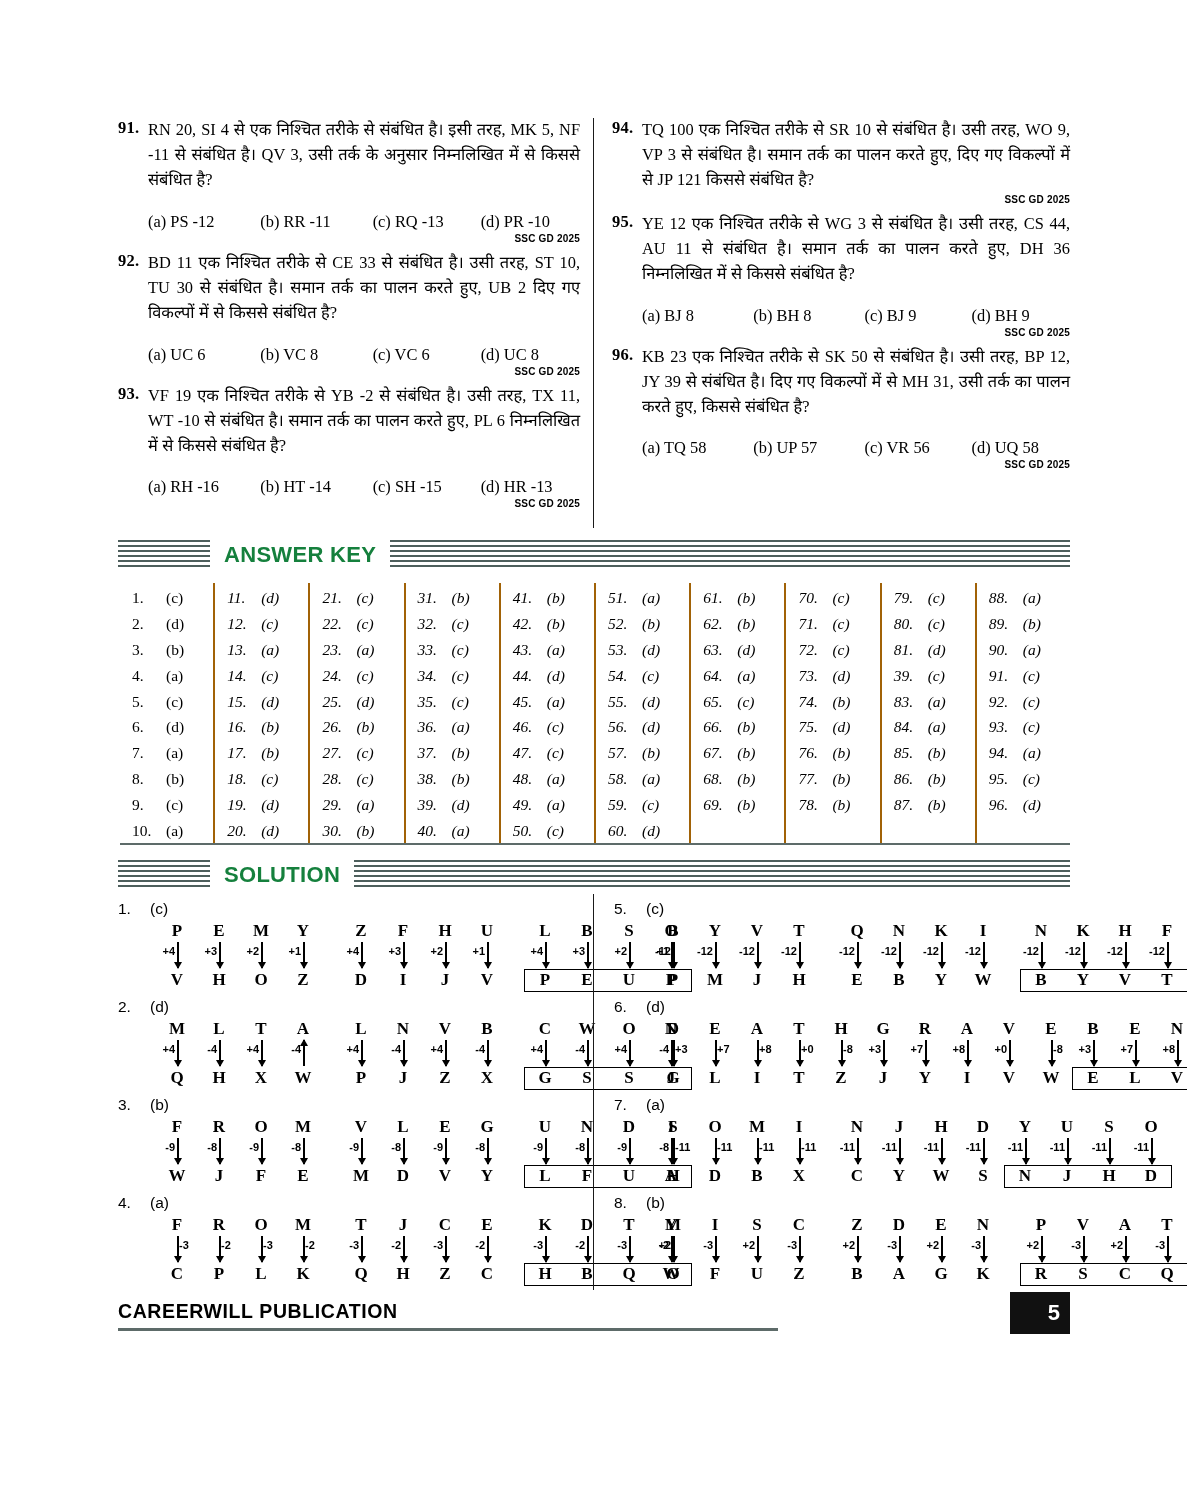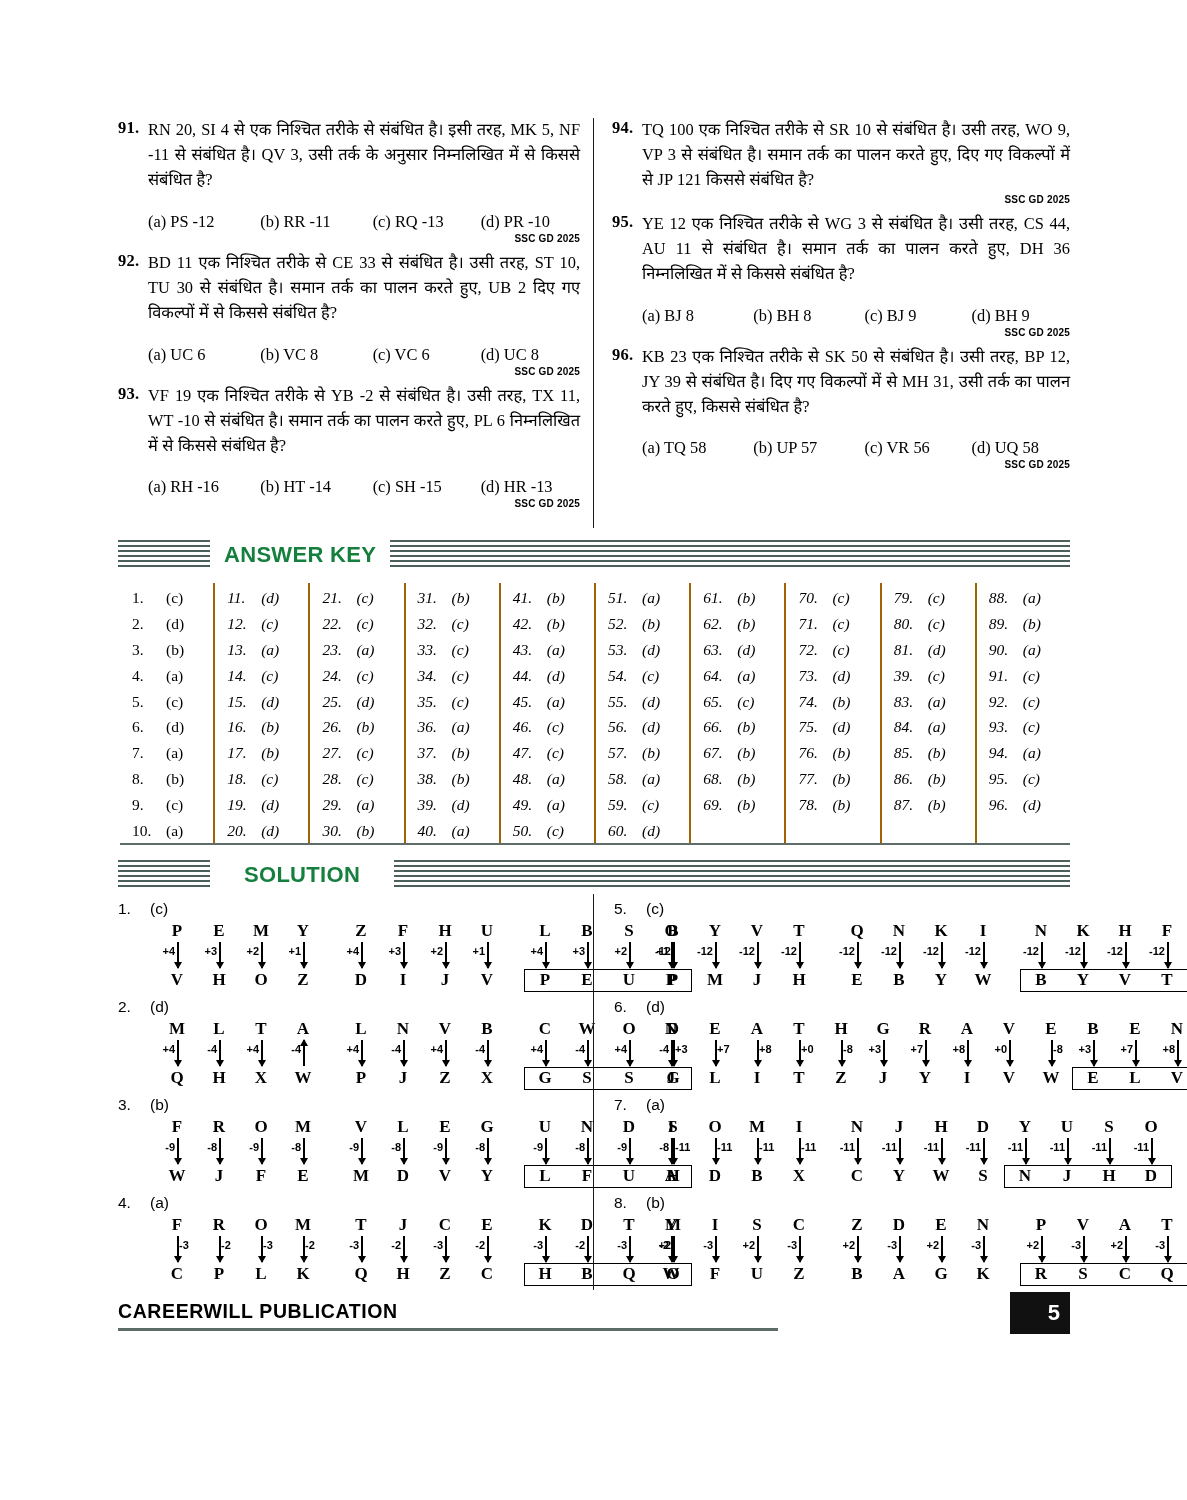--- a/index.html
+++ b/index.html
@@ -684,21 +684,21 @@
           <span class="n">95.</span>
           <span class="a">(c)</span>
         </div>
         <div class="akrow">
           <span class="n">96.</span>
           <span class="a">(d)</span>
         </div>
       </div>
     </div>
 
-  <div class="banner" style="top:858px;gap:20px;">
+  <div class="banner" style="top:858px;">
     <div class="stripes left"></div>
     <div class="btitle">SOLUTION</div>
     <div class="stripes right"></div>
   </div>
 
   <div class="solregion">
     <div class="solcol left" id="solcol-left">
         <div class="solitem">
           <div class="solhead">
             <span class="sn">1.</span>

